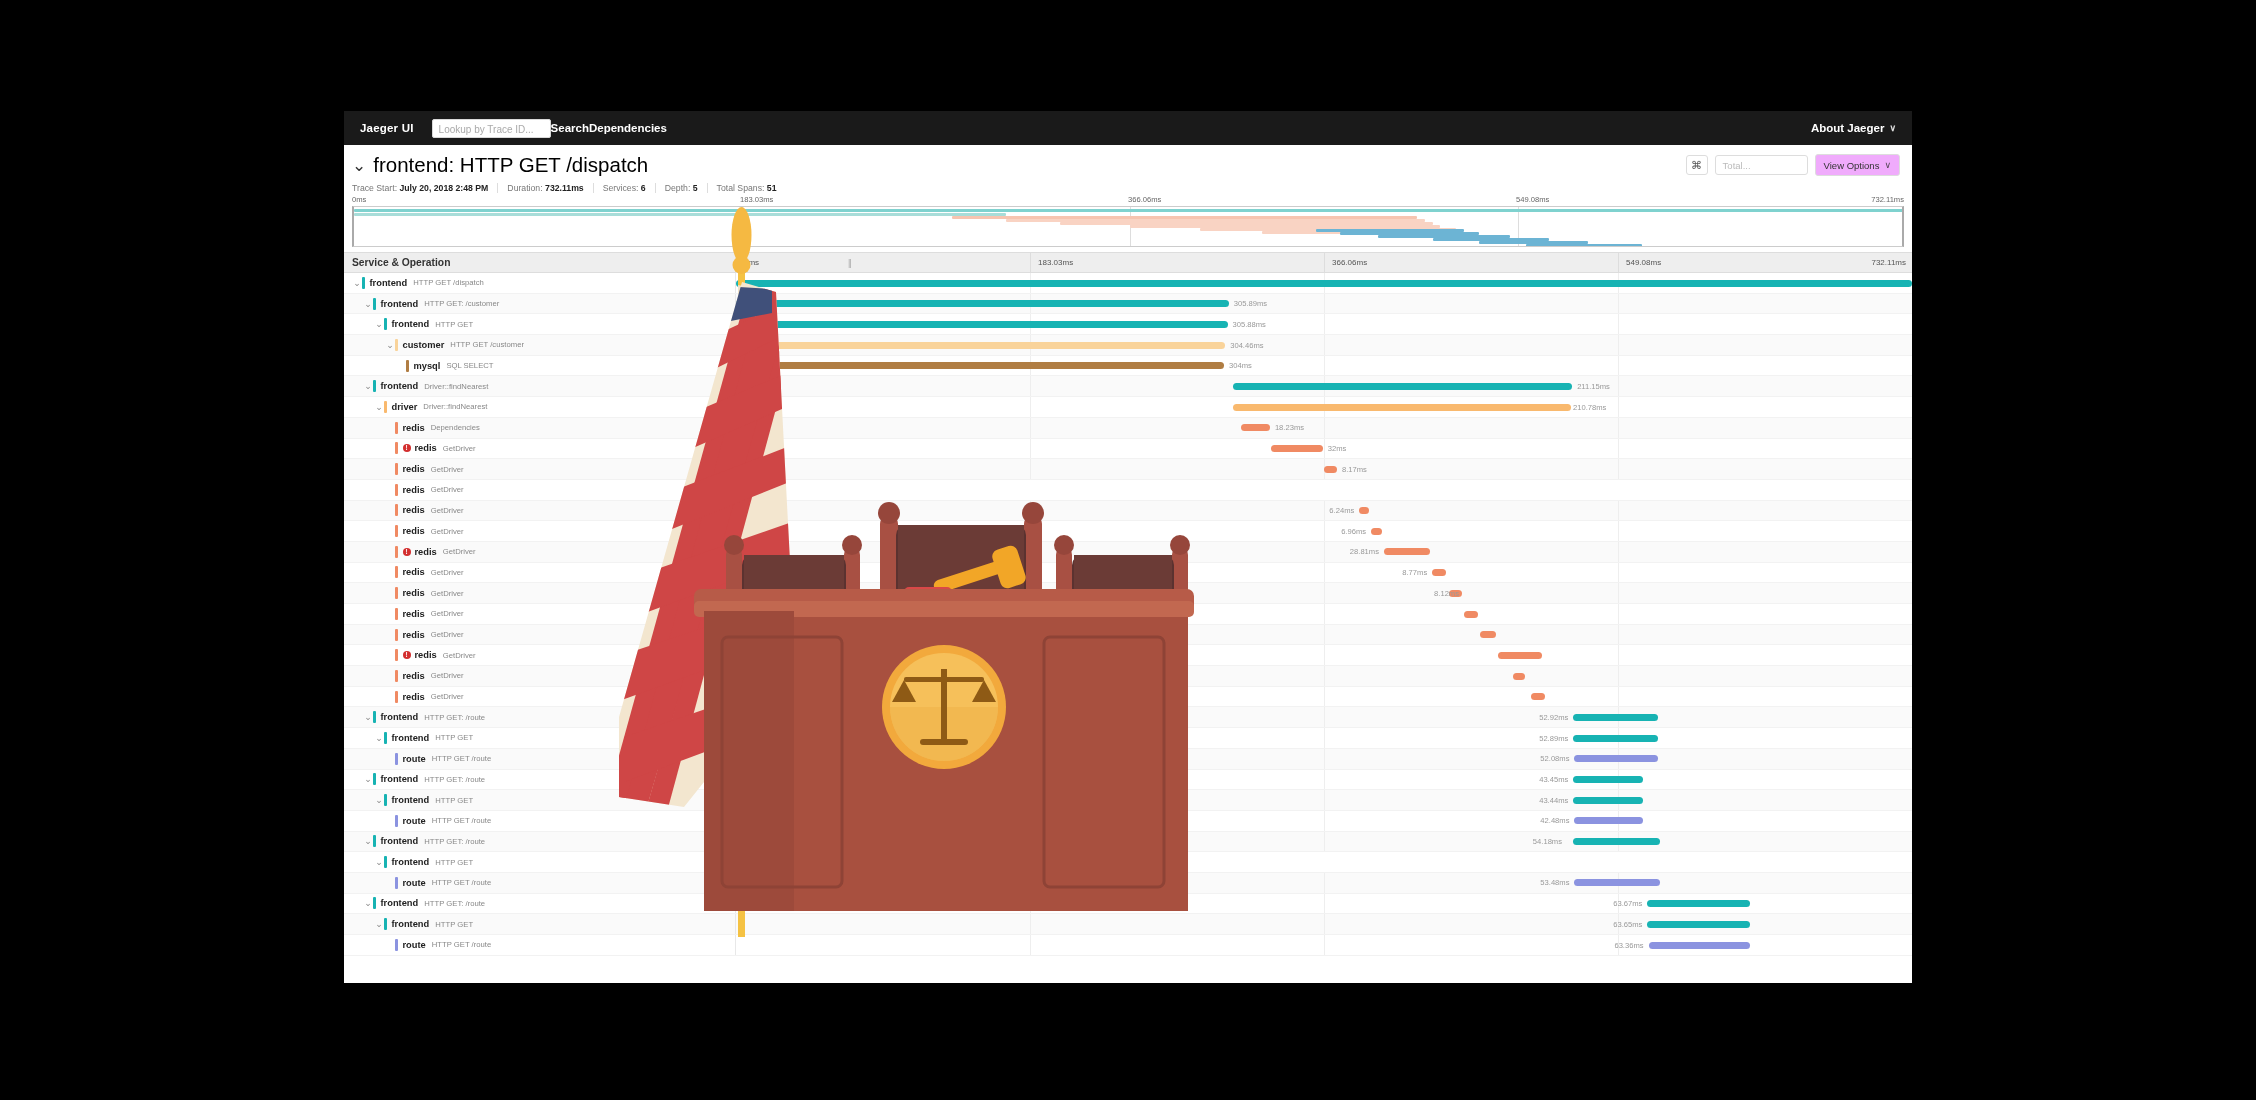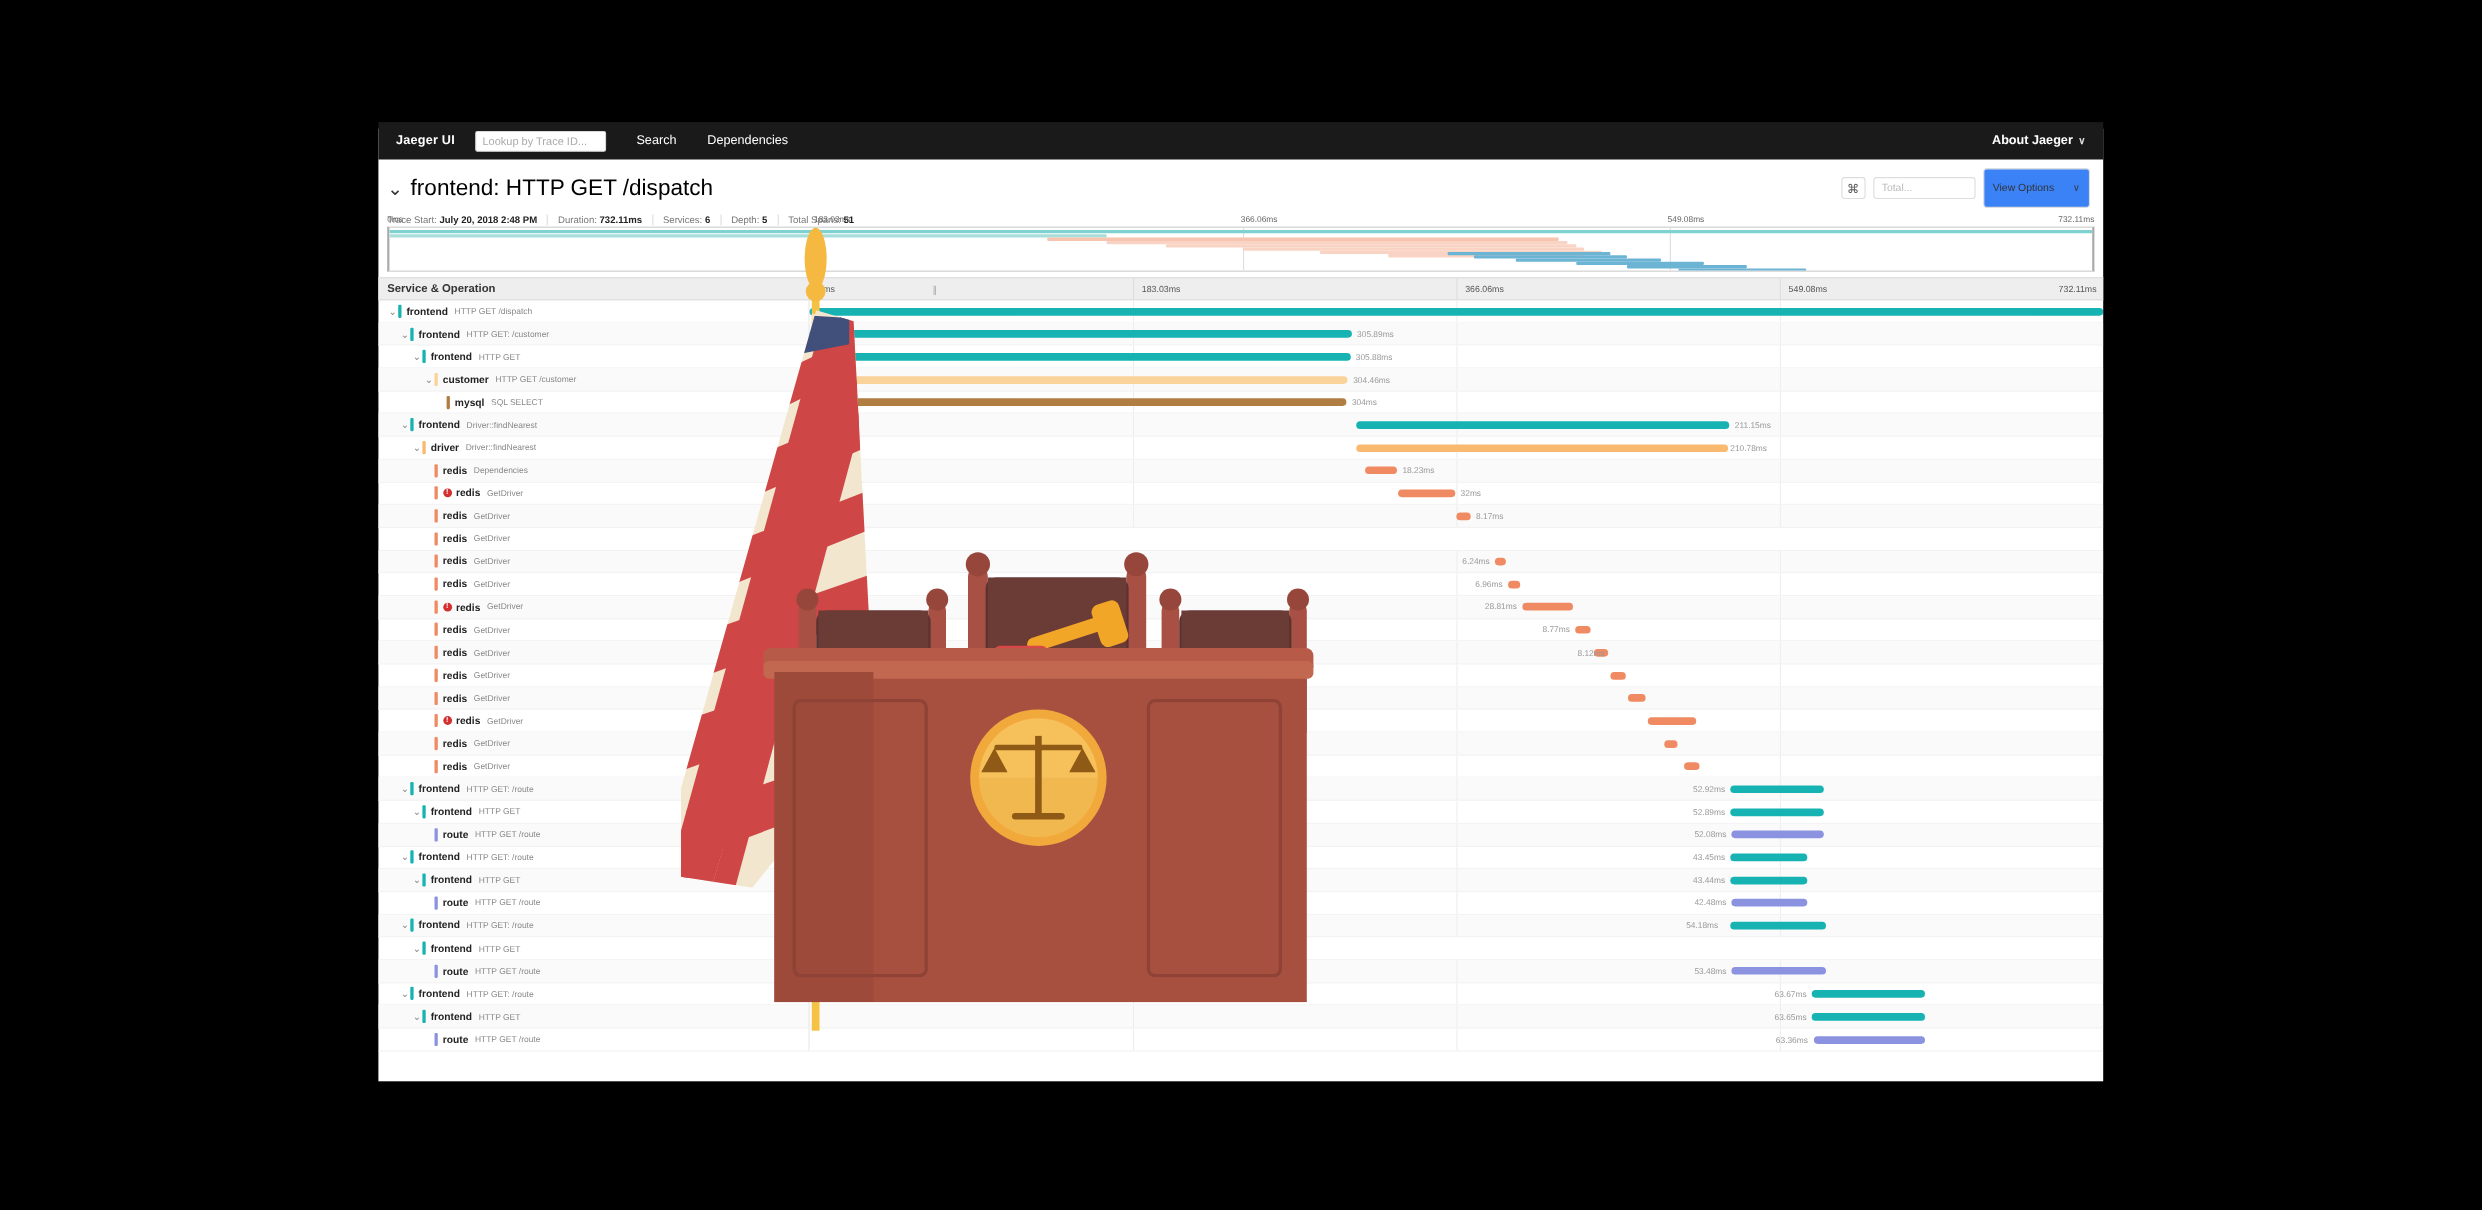--- a/index.html
+++ b/index.html
@@ -7,37 +7,37 @@
     font-family:"Liberation Sans", sans-serif; }
 
   #app { position:absolute; left:344px; top:117px; width:1568px; height:866px; background:#fff; }
 
   
   .topnav { position:absolute; left:0; top:-6px; width:1568px; height:34px; background:#1a1a1a;
     display:flex; align-items:center; padding:0 16px; }
   .brand { color:#fff; font-size:11.5px; font-weight:bold; letter-spacing:.2px; margin-right:18px; }
   .traceinput { width:119px; height:19px; background:#fff; border:1px solid #d9d9d9; border-radius:2px;
     font-size:10px; color:#aaa; padding:0 6px; line-height:19px; }
-  .navlink { color:#fff; font-size:11.5px; font-weight:normal; margin-left:28px; }
+  .navlink { color:#fff; font-size:11.5px; font-weight:bold; }
   .navright { margin-left:auto; display:flex; align-items:center; gap:5px; color:#fff;
     font-size:11.5px; font-weight:bold; }
   .caret { font-size:9px; opacity:.85; }
 
   
   .thead { position:absolute; left:0; top:28px; width:1568px; padding:8px 12px 0 8px; }
   .trow1 { display:flex; align-items:center; }
   .chev { font-size:17px; color:#333; margin-right:7px; line-height:1; }
   .ttitle { font-size:20.5px; color:#000; font-weight:400; }
   .hright { margin-left:auto; display:flex; align-items:center; gap:7px; }
   .cmdbtn { width:22px; height:20px; border:1px solid #ddd; border-radius:3px; background:#fff;
     display:flex; align-items:center; justify-content:center; font-size:11px; color:#555; }
   .searchbox { width:93px; height:20px; border:1px solid #ddd; border-radius:3px; background:#fff;
     font-size:9.5px; color:#bbb; padding:0 7px; line-height:19px; }
-  .viewopt { height:36px; border:1px solid #ddd; border-radius:3px; background:#3b82f6; font-size:9.5px;
-    color:#333; padding:0 8px; display:flex; align-items:center; gap:17px; }
+  .viewopt { height:22px; border:1px solid #ddd; border-radius:3px; background:#f0abfc; font-size:9.5px;
+    color:#333; padding:0 8px; display:flex; align-items:center; gap:5px; }
 
   .meta { display:flex; align-items:center; gap:0; margin-top:6px; font-size:8.7px; color:#777; }
   .meta .mi { padding-right:9px; margin-right:9px; border-right:1px solid #ddd; white-space:nowrap; }
   .meta .mi:last-child { border-right:none; }
   .meta b { color:#222; font-weight:bold; }
 
   
   .mmwrap { position:absolute; left:8px; top:78px; width:1552px; }
   .mmticks { position:relative; height:11px; }
   .mmticks span { position:absolute; font-size:7.6px; color:#666; top:0; }

